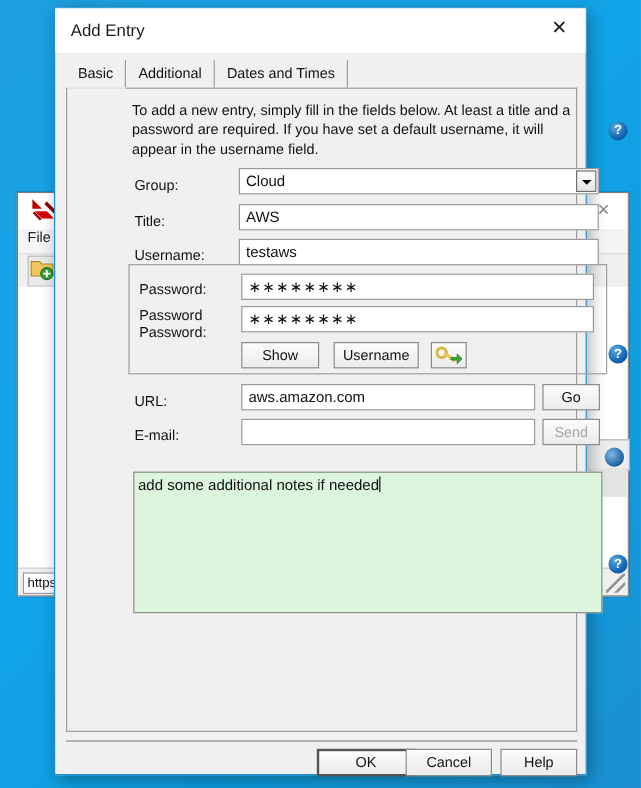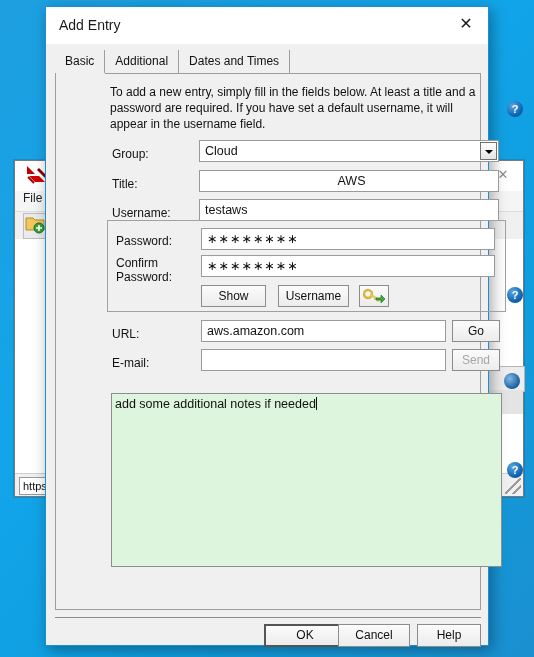--- a/index.html
+++ b/index.html
@@ -322,21 +322,21 @@
     position: absolute;
     left: 0; top: 370px;
     width: 444px;
     text-align: center;
     font-size: 12px;
     color: #111;
   }
   #notes {
     position: absolute;
     left: 65px; top: 386px;
-    width: 391px; height: 174px;
+    width: 391px; height: 118px;
     background: #dcf5dc;
     border: 1px solid #8d8d8d;
     box-sizing: border-box;
     font-family: "Liberation Sans", sans-serif;
     font-size: 12.5px;
     color: #111;
     padding: 3px 0 0 3px;
     overflow: hidden;
     line-height: 15px;
   }
@@ -441,31 +441,31 @@
 
   <div class="lbl" style="left:66px; top:140px;">Group:</div>
   <div class="combo" style="left:153px; top:133px; width:300px;">
     <span class="combo-text">Cloud</span>
     <span class="combo-btn">
       <span class="combo-arrow"></span>
     </span>
   </div>
 
   <div class="lbl" style="left:66px; top:170px;">Title:</div>
-  <div class="txtbox" style="left:153px; top:163px; width:300px;text-align:center;">AWS</div>
+  <div class="txtbox" style="left:153px; top:163px; width:300px;">AWS</div>
 
   <div class="lbl" style="left:66px; top:199px;">Username:</div>
   <div class="txtbox" style="left:153px; top:192px; width:300px;">testaws</div>
 
   <div id="pwgroup"></div>
 
   <div class="lbl" style="left:70px; top:227px;">Password:</div>
   <div class="txtbox" style="left:155px; top:221px; width:294px; letter-spacing:1px;">∗∗∗∗∗∗∗∗</div>
 
-  <div class="lbl" style="left:70px; top:249px;">Confirm</div>
+  <div class="lbl" style="left:70px; top:249px;">Password</div>
   <div class="lbl" style="left:70px; top:263px;">Password:</div>
   <div class="txtbox" style="left:155px; top:248px; width:294px; letter-spacing:1px;">∗∗∗∗∗∗∗∗</div>
 
   <div class="btn" style="left:155px; top:278px; width:65px; height:22px; line-height:20px;">Show</div>
   <div class="btn" style="left:232px; top:278px; width:71px; height:22px; line-height:20px;">Username</div>
 
   <div id="keybtn">
     <svg width="22" height="16" viewBox="0 0 22 16" style="margin:2px 0 0 3px;">
       <circle cx="5" cy="6" r="4" fill="none" stroke="#d8b441" stroke-width="2.4"></circle>
       <path d="M8 7 L16 12" stroke="#e8c75a" stroke-width="2.6" stroke-linecap="round"></path>

